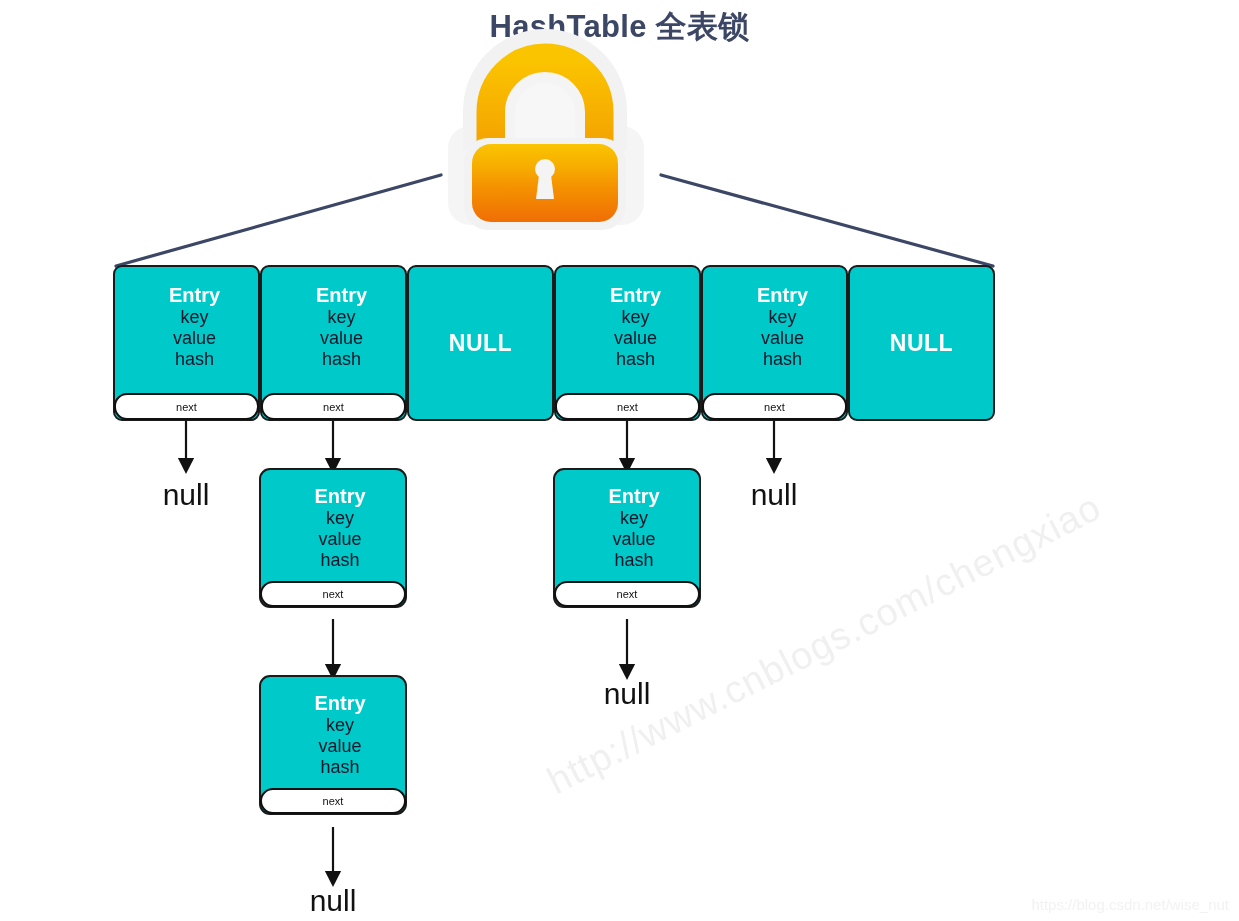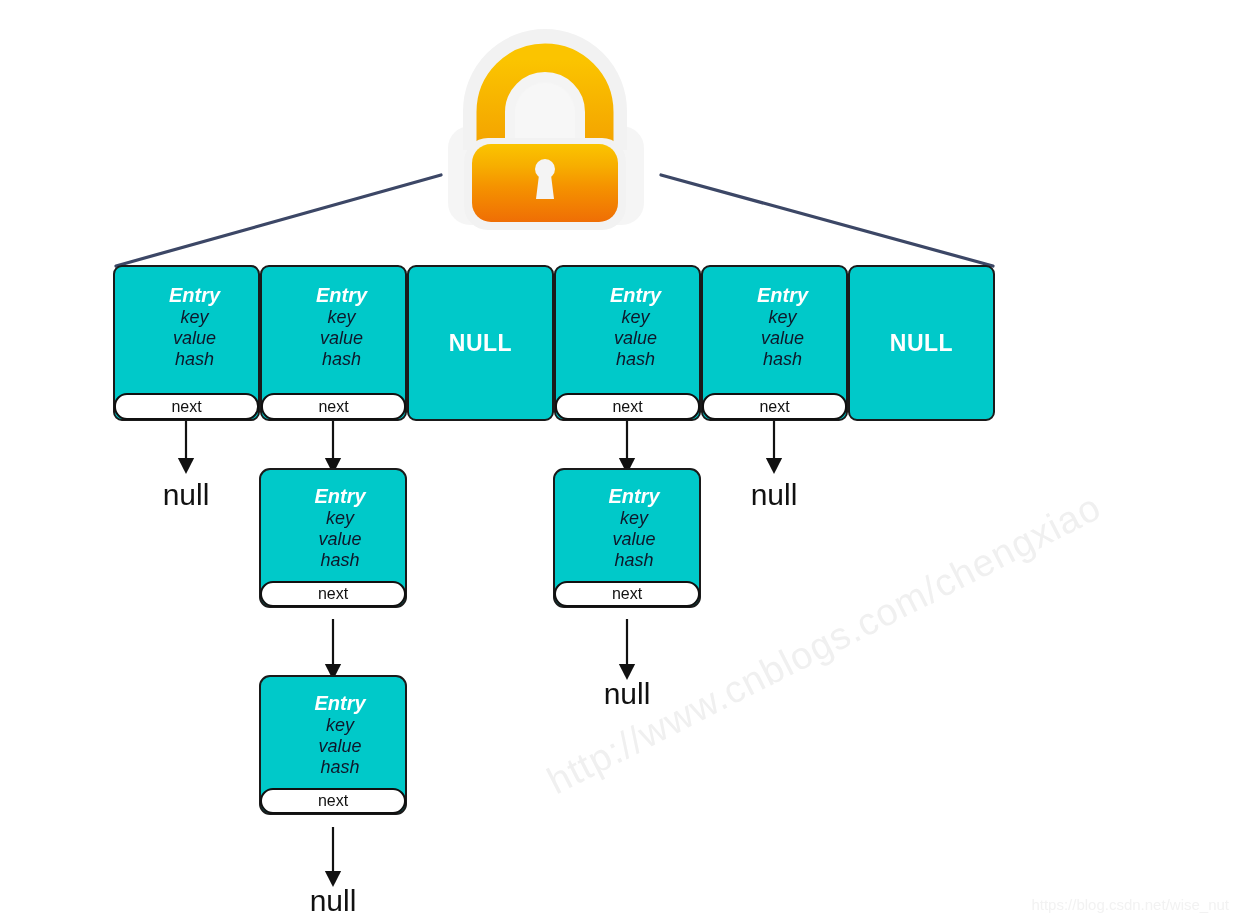--- a/index.html
+++ b/index.html
@@ -41,34 +41,33 @@
   .null-label{
     color:#ffffff;font-weight:bold;font-size:23px;letter-spacing:0.5px;
   }
 
   
   .entry-text{
     position:absolute;left:0;right:0;top:17px;
     text-align:center;
     line-height:1.17;
     padding-left:16px;
-    font-style:italic;
   }
   .entry-title{color:#ffffff;font-weight:bold;font-size:20px;}
   .entry-field{color:#0f172a;font-size:18px;}
 
   
   .next-box{
     position:absolute;left:-1px;right:-1px;bottom:-1px;height:27px;
     background:#ffffff;
     border:2px solid #101010;
     border-radius:13px;
     box-sizing:border-box;
     display:flex;align-items:center;justify-content:center;
-    font-size:16px;color:#111111;
+    font-size:11px;color:#111111;
   }
 
   
   .node{
     position:absolute;
     width:148px;height:140px;
     background:#00c9c9;
     border:2px solid #1a1a1a;
     border-radius:11px;
     box-sizing:border-box;
@@ -97,20 +96,21 @@
     position:absolute;right:10px;bottom:8px;
     font-size:15px;color:#f2f2f2;
     white-space:nowrap;
   }
 </style>
 </head>
 <body>
 
 <div id="stage">
 
+  <div class="title">HashTable 全表锁</div>
 
   <div class="layer" id="watermarks">
     <div class="wm-diagonal">http://www.cnblogs.com/chengxiao</div>
     <div class="wm-corner">https://blog.csdn.net/wise_nut</div>
   </div>
 
   <svg class="layer" id="connectors" viewBox="0 0 1239 921">
     <line x1="441" y1="175" x2="116" y2="266" stroke="#3c4766" stroke-width="3.2" stroke-linecap="round"></line>
     <line x1="661" y1="175" x2="993" y2="266" stroke="#3c4766" stroke-width="3.2" stroke-linecap="round"></line>
   </svg>

